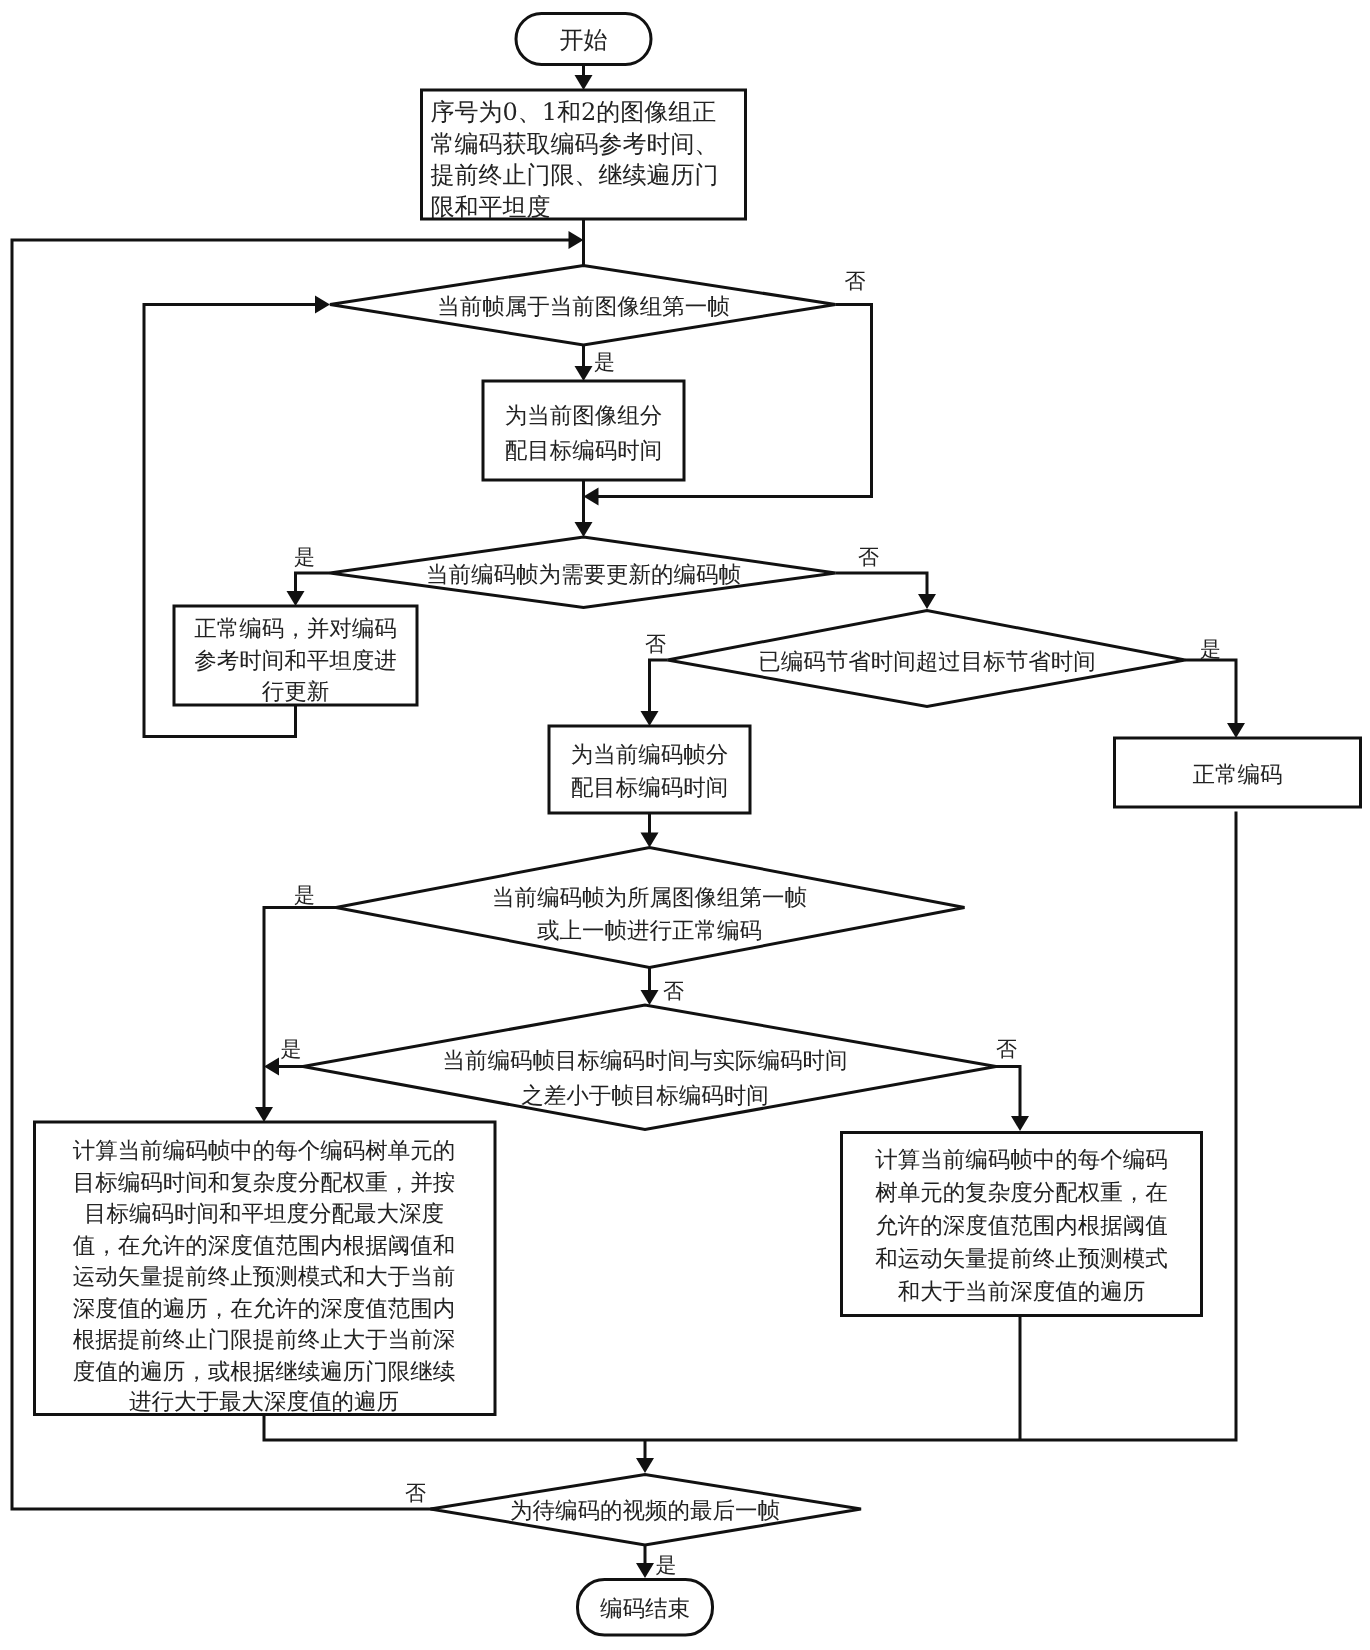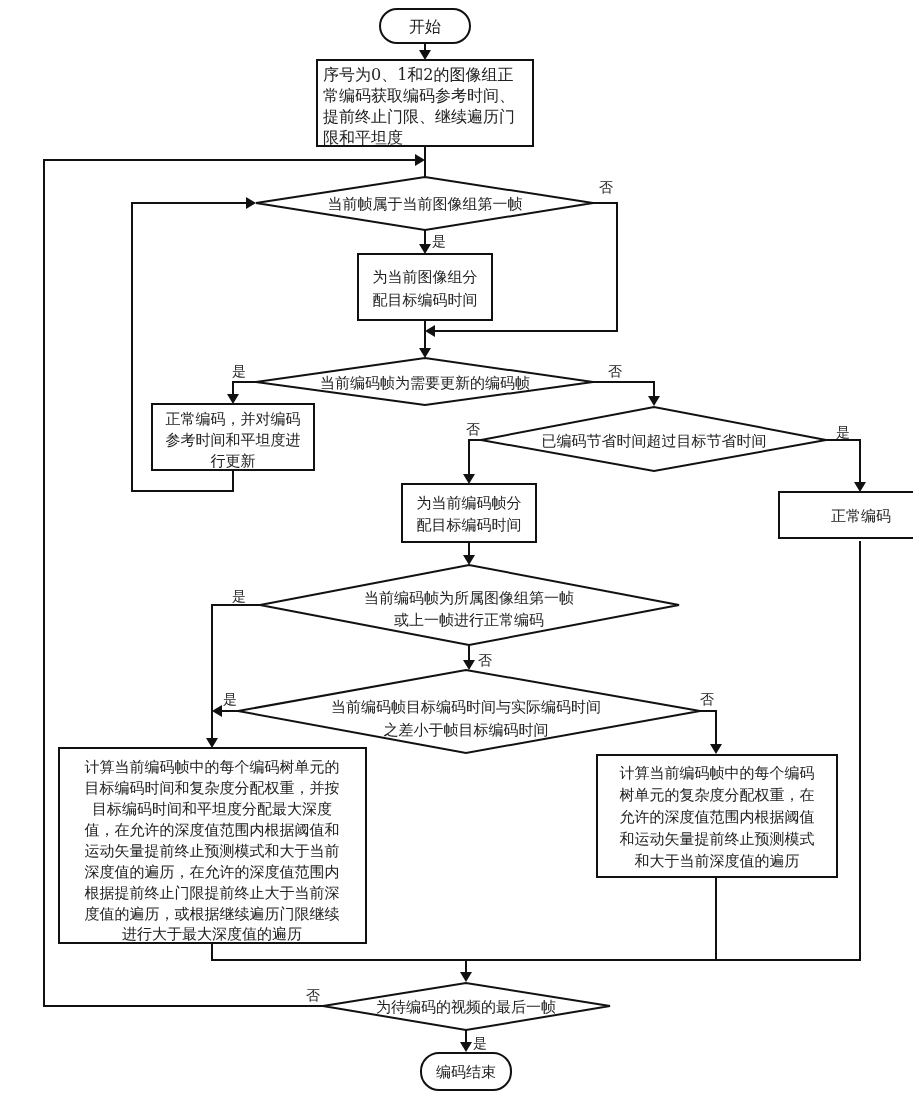--- a/index.html
+++ b/index.html
@@ -1,17 +1,17 @@
 <!DOCTYPE html>
 <html><head>
 <meta charset="utf-8">
 <style>
   html, body { margin: 0; padding: 0; background: #ffffff; }
   body { width: 913px; height: 1100px; overflow: hidden; }
-  #canvas { position: absolute; left: 0; top: 0; width: 746px; height: 1100px; margin-left: 36px; }
+  #canvas { position: absolute; left: 0; top: 0; width: 746px; height: 1100px; }
   svg text { font-family: "DejaVu Serif", "Liberation Serif", serif; fill: #222222; }
   .shape { fill: #ffffff; stroke: #111111; stroke-width: 2; }
   .line { fill: none; stroke: #111111; stroke-width: 2; }
   .arrow { fill: #111111; }
 </style>
 </head>
 <body>
 
 <div id="canvas">
 <svg width="913" height="1100" viewBox="0 0 913 1100" xmlns="http://www.w3.org/2000/svg">

